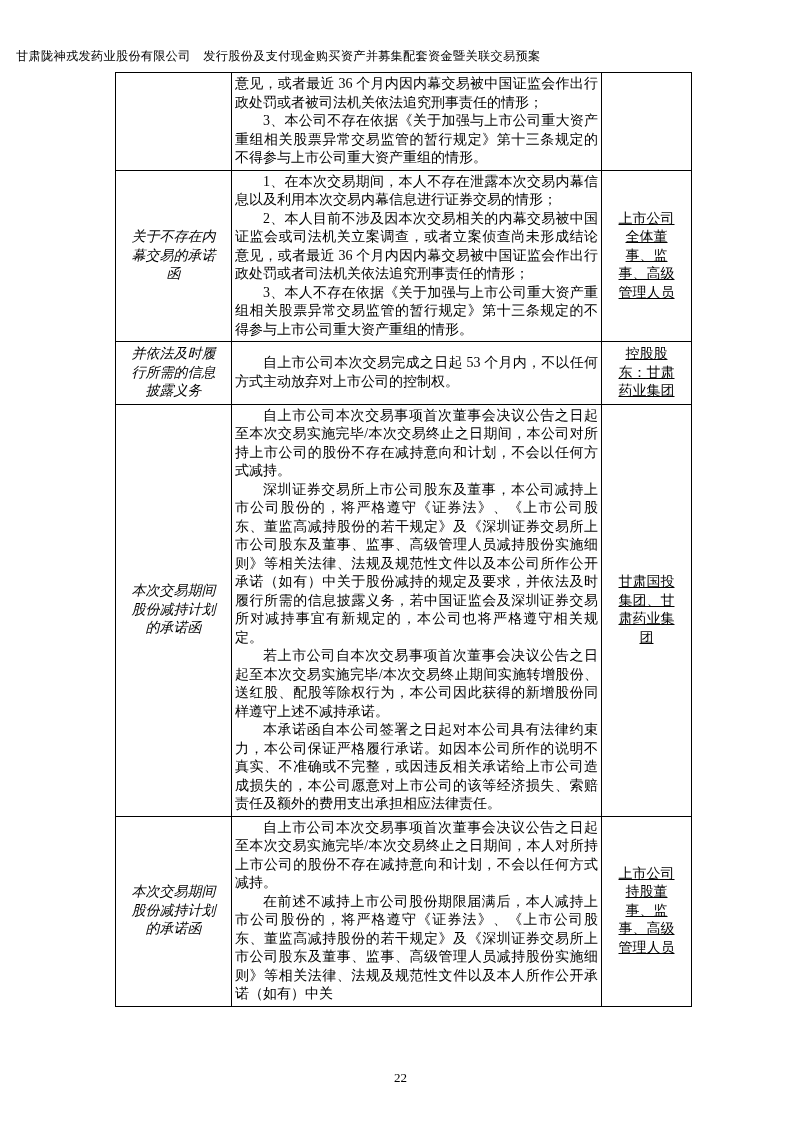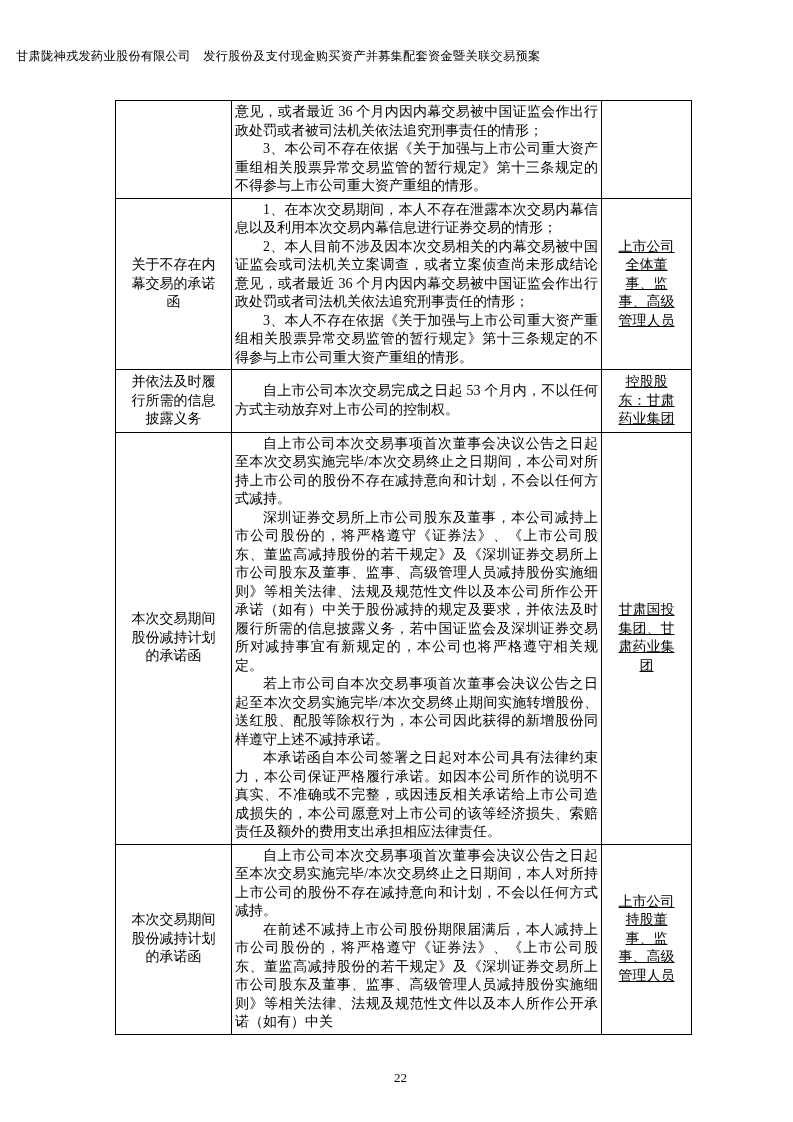--- a/index.html
+++ b/index.html
@@ -20,37 +20,38 @@
     top: 48px; left: 0; right: 0;
     text-align: left;
     font-size: 12.2px;
     font-weight: normal;
     letter-spacing: 0.3px;
     white-space: nowrap;
     margin-left: 16px;
   }
   .doc-table {
     position: absolute;
-    top: 100px; left: 115px;
+    top: 72px; left: 115px;
     width: 576px;
     border-collapse: collapse;
     table-layout: fixed;
   }
   .doc-table col.c1 { width: 116px; }
   .doc-table col.c2 { width: 370px; }
   .doc-table col.c3 { width: 90px; }
   .doc-table td {
     border: 1px solid #000;
     vertical-align: middle;
     font-size: 14px;
     line-height: 18.5px;
   }
   td.label-cell {
     text-align: center;
     padding: 3px 15px;
+    font-style: italic;
   }
   td.content-cell {
     padding: 2px 3px;
   }
   td.party-cell {
     text-align: center;
     padding: 3px 10px;
     text-decoration: underline;
   }
   .para {

